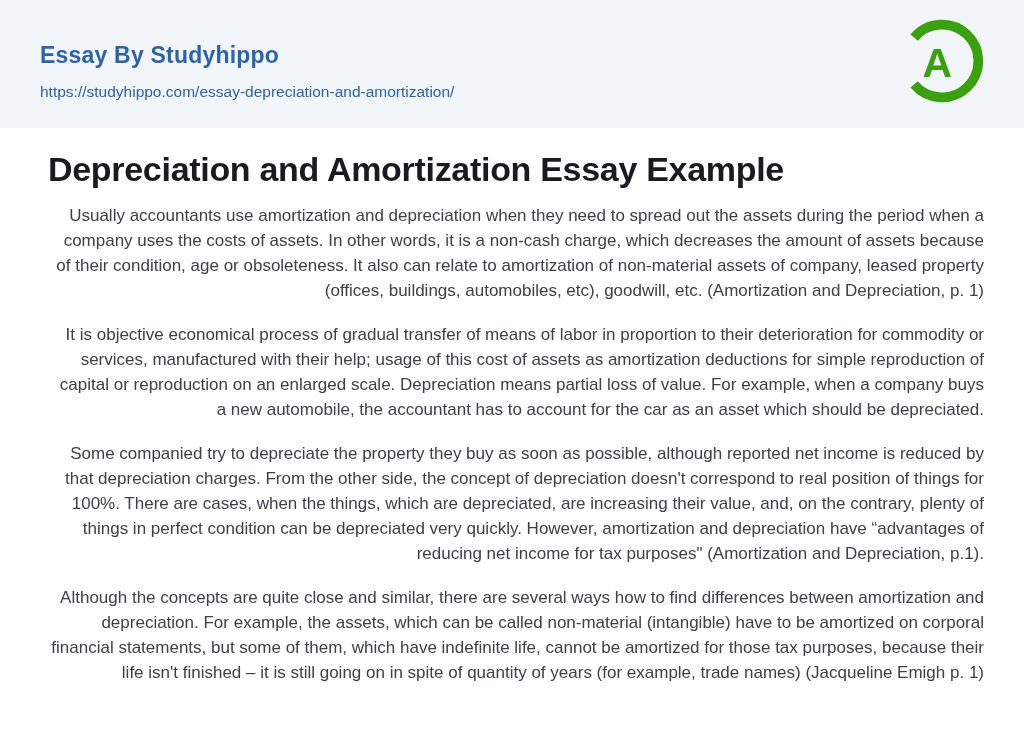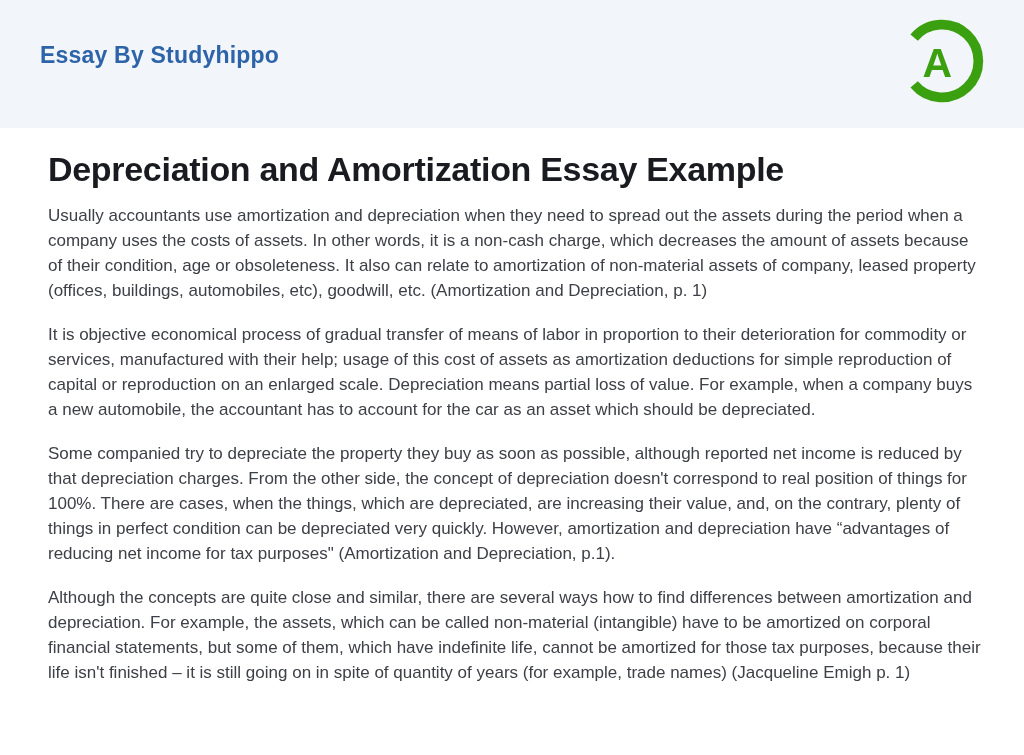--- a/index.html
+++ b/index.html
@@ -48,27 +48,29 @@
     font-weight: 700;
     letter-spacing: -0.3px;
     color: #191b20;
     margin-bottom: 14px;
   }
   .article-body p {
     font-size: 17px;
     line-height: 25px;
     color: #3e4047;
     margin-bottom: 19px;
+    text-align: right;
   }
 </style>
 </head>
 <body>
 
 <div class="header">
   <div class="site-title">Essay By Studyhippo</div>
+  <a class="site-url" href="#">https://studyhippo.com/essay-depreciation-and-amortization/</a>
 
   <svg class="logo" viewBox="0 0 84 84">
     <path d="M 14.8 19.2 A 35.5 35.5 0 1 1 14.8 64.8" fill="none" stroke="#3ba00f" stroke-width="9.5" stroke-linecap="butt"></path>
     <text x="37.5" y="57.5" text-anchor="middle" font-family="Liberation Sans, sans-serif" font-size="40" font-weight="700" fill="#3ba00f">A</text>
   </svg>
 </div>
 
 <div class="content">
   <h1 class="article-title">Depreciation and Amortization Essay Example</h1>
 

